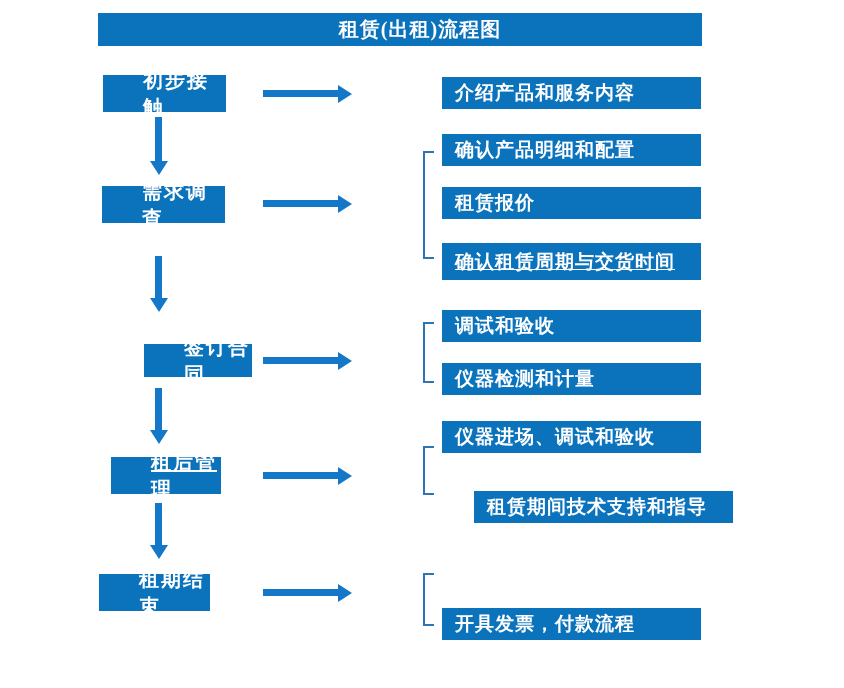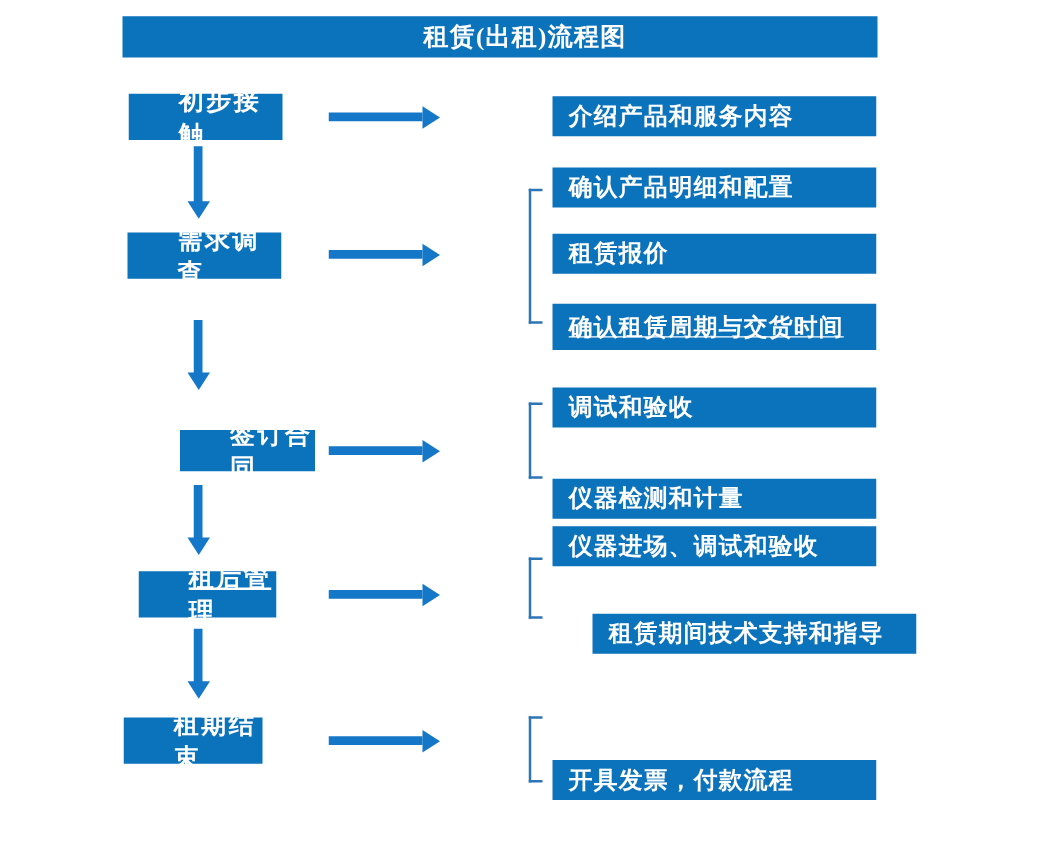--- a/index.html
+++ b/index.html
@@ -39,21 +39,21 @@
     letter-spacing:1px;
   }
   
   .s0{left:103px;top:75px;width:123px;height:37px;}
   .s1{left:102px;top:186px;width:123px;height:37px;}
   .s2{left:102px;top:344px;width:108px;height:33px;margin-left:42px;}
   .s3{left:111px;top:457px;width:110px;height:37px;text-decoration:underline;}
   .s4{left:99px; top:574px;width:111px;height:37px;}
   
   .d0{top:77px;}  .d1{top:134px;} .d2{top:187px;text-align:center;} .d3{top:243px;height:37px;text-decoration:underline;}
-  .d4{top:310px;} .d5{top:383px;} .d6{top:421px;} .d7{top:491px;margin-left:32px;}
+  .d4{top:310px;} .d5{top:363px;} .d6{top:421px;} .d7{top:491px;margin-left:32px;}
   .d8{top:557px;} .d9{top:608px;}
   
   .varrow{
     position:absolute;
     left:155px;width:7px;
     background:#1477c8;
   }
   .varrow::after{
     content:"";
     position:absolute;

